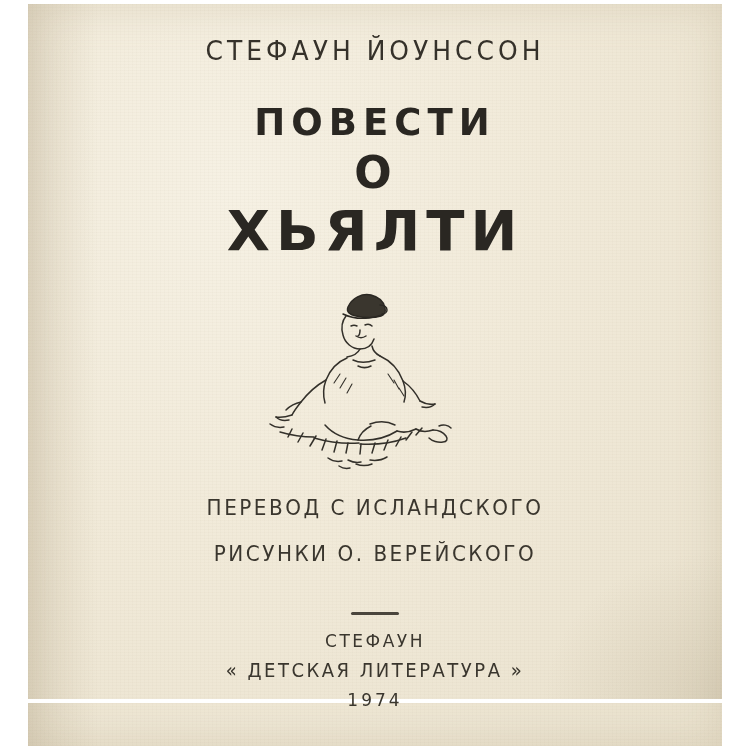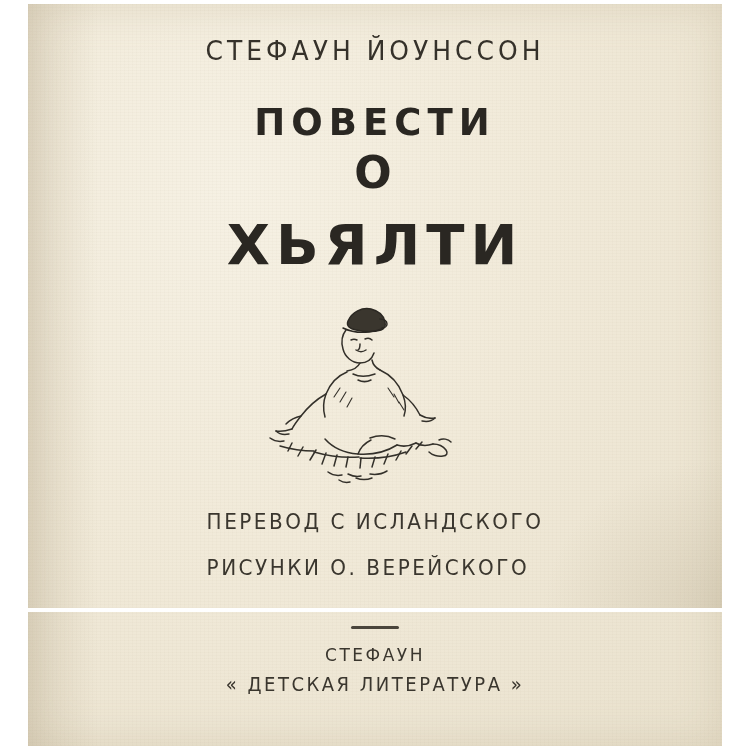--- a/index.html
+++ b/index.html
@@ -10,21 +10,21 @@
   body {
     width: 750px;
     height: 750px;
     overflow: hidden;
     font-family: "DejaVu Sans", sans-serif;
   }
 
   .page-frame {
     position: relative;
     width: 750px;
-    height: 612px;
+    height: 703px;
     background: #ef4444;
   }
 
   
   .scan-edge-left,
   .scan-edge-right {
     position: absolute;
     top: 0;
     bottom: 0;
     width: 28px;
@@ -112,33 +112,34 @@
   }
   .title-line {
     font-family: "DejaVu Sans", sans-serif;
     font-weight: 700;
     color: #2a2722;
     letter-spacing: 4px;
     line-height: 1.06;
   }
   .title-line.l1 { font-size: 37px; letter-spacing: 6px; }
   .title-line.l2 { font-size: 44px; margin-top: 8px; }
-  .title-line.l3 { font-size: 56px; letter-spacing: 6px; margin-top: 18px; }
+  .title-line.l3 { font-size: 56px; letter-spacing: 6px; margin-top: 4px; }
 
   
   .illustration {
     margin-top: 14px;
     width: 330px;
     height: 200px;
   }
   .illustration svg { display: block; width: 100%; height: 100%; }
 
   
   .credits {
     margin-top: 22px;
+    text-align: center;
   }
   .credit-line {
     font-family: "DejaVu Sans", sans-serif;
     font-size: 20px;
     letter-spacing: 2.5px;
     color: #3a362e;
     margin-bottom: 22px;
     transform: scaleY(1.05);
   }
 
@@ -250,16 +251,17 @@
 
     <div class="credits">
       <div class="credit-line">ПЕРЕВОД С ИСЛАНДСКОГО</div>
       <div class="credit-line">РИСУНКИ О. ВЕРЕЙСКОГО</div>
     </div>
 
     <div class="imprint">
       <div class="rule-dot"></div>
       <div class="imprint-line">СТЕФАУН</div>
       <div class="imprint-line publisher">« ДЕТСКАЯ ЛИТЕРАТУРА »</div>
+      <div class="imprint-line year">1974</div>
     </div>
 
   </div>
 </div>
 
 </body></html>

